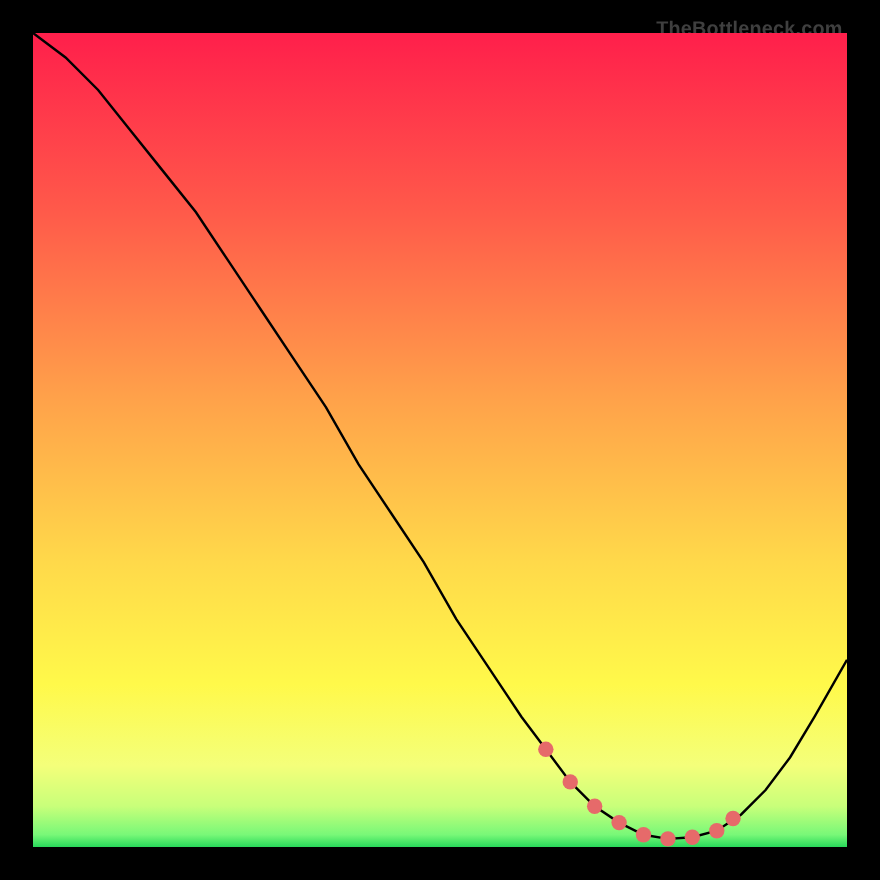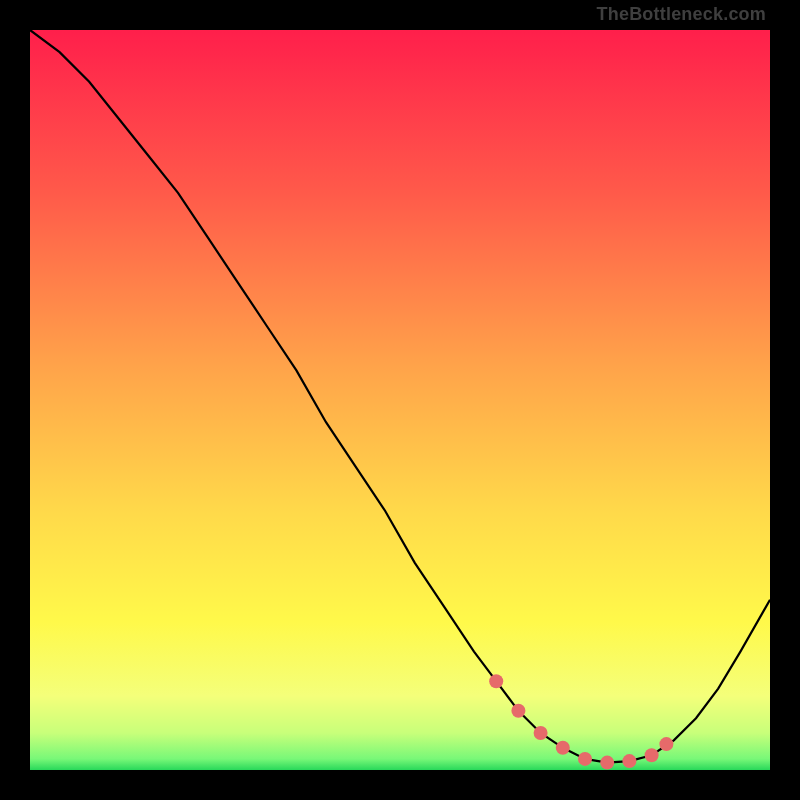--- a/index.html
+++ b/index.html
@@ -1,17 +1,17 @@
 <!DOCTYPE html>
 <html><head>
 <meta charset="utf-8">
 <style>
 html,body{margin:0;padding:0;width:800px;height:800px;background:#000;overflow:hidden}
 .frame{position:absolute;left:30px;top:30px;width:740px;height:740px}
-.watermark{position:absolute;top:4px;right:34px;font:700 18px Arial,sans-serif;color:#3f3f3f;letter-spacing:.2px}
+.watermark{position:absolute;top:16px;right:34px;font:700 18px Arial,sans-serif;color:#3f3f3f;letter-spacing:.2px}
 svg{display:block}
 </style>
 </head>
 <body>
 
 <div class="watermark">TheBottleneck.com</div>
 
 <div class="frame">
 <svg id="chart" width="740" height="740" viewBox="0 0 740 740">
   <defs>

